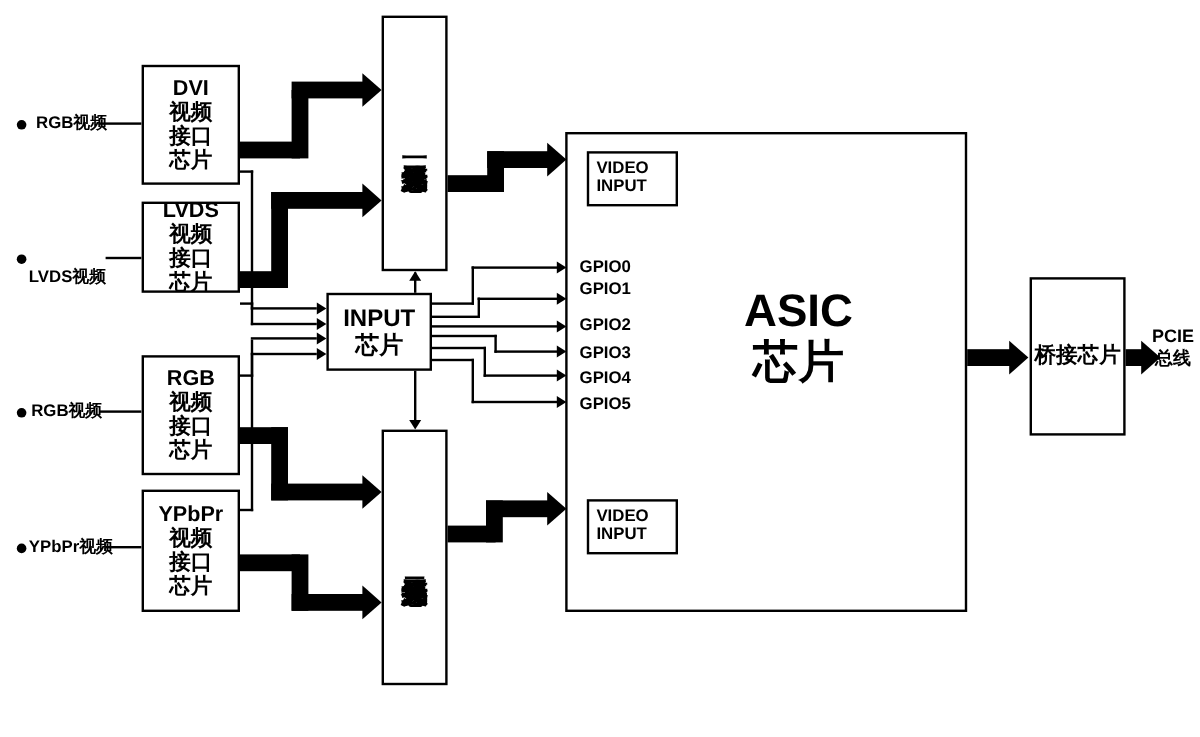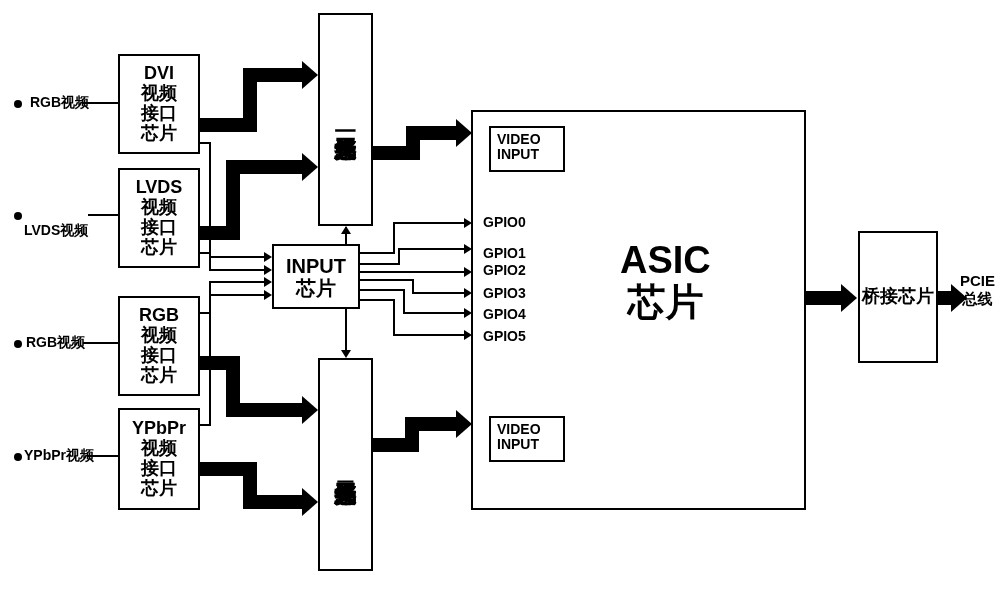--- a/index.html
+++ b/index.html
@@ -95,21 +95,21 @@
 <div class="thin" style="left:83px; top:342px; width:35px; height:2px;"></div>
 
 <div class="dot" style="left:14px; top:453px;"></div>
 <div class="label" style="left:24px; top:447px;">YPbPr视频</div>
 <div class="thin" style="left:88px; top:455px; width:30px; height:2px;"></div>
 
 <div class="box input-chip" style="top:54px; height:100px; white-space:pre;">DVI
 视频
 接口
 芯片</div>
-<div class="box input-chip" style="top:168px; height:100px; white-space:pre;">LVDS
+<div class="box input-chip" style="top:168px; height:76px; white-space:pre;">LVDS
 视频
 接口
 芯片</div>
 <div class="box input-chip" style="top:296px; height:100px; white-space:pre;">RGB
 视频
 接口
 芯片</div>
 <div class="box input-chip" style="top:408px; height:102px; white-space:pre;">YPbPr
 视频
 接口
@@ -127,21 +127,21 @@
 芯片</div>
 
 <div class="box" style="left:489px; top:126px; width:76px; height:46px;"></div>
 <div class="vid-lbl" style="left:497px; top:132px; white-space:pre;">VIDEO
 INPUT</div>
 <div class="box" style="left:489px; top:416px; width:76px; height:46px;"></div>
 <div class="vid-lbl" style="left:497px; top:422px; white-space:pre;">VIDEO
 INPUT</div>
 
 <div class="gpio-lbl" style="left:483px; top:214px;">GPIO0</div>
-<div class="gpio-lbl" style="left:483px; top:245px;">GPIO1</div>
+<div class="gpio-lbl" style="left:483px; top:232px;">GPIO1</div>
 <div class="gpio-lbl" style="left:483px; top:262px;">GPIO2</div>
 <div class="gpio-lbl" style="left:483px; top:285px;">GPIO3</div>
 <div class="gpio-lbl" style="left:483px; top:306px;">GPIO4</div>
 <div class="gpio-lbl" style="left:483px; top:328px;">GPIO5</div>
 
 <div class="box" style="left:858px; top:231px; width:80px; height:132px; font-size:18px; font-weight:bold;">桥接芯片</div>
 
 <div style="position:absolute; left:960px; top:272px; font-size:15px; font-weight:bold; white-space:pre; text-align:center; line-height:1.2;">PCIE
 总线</div>
 

